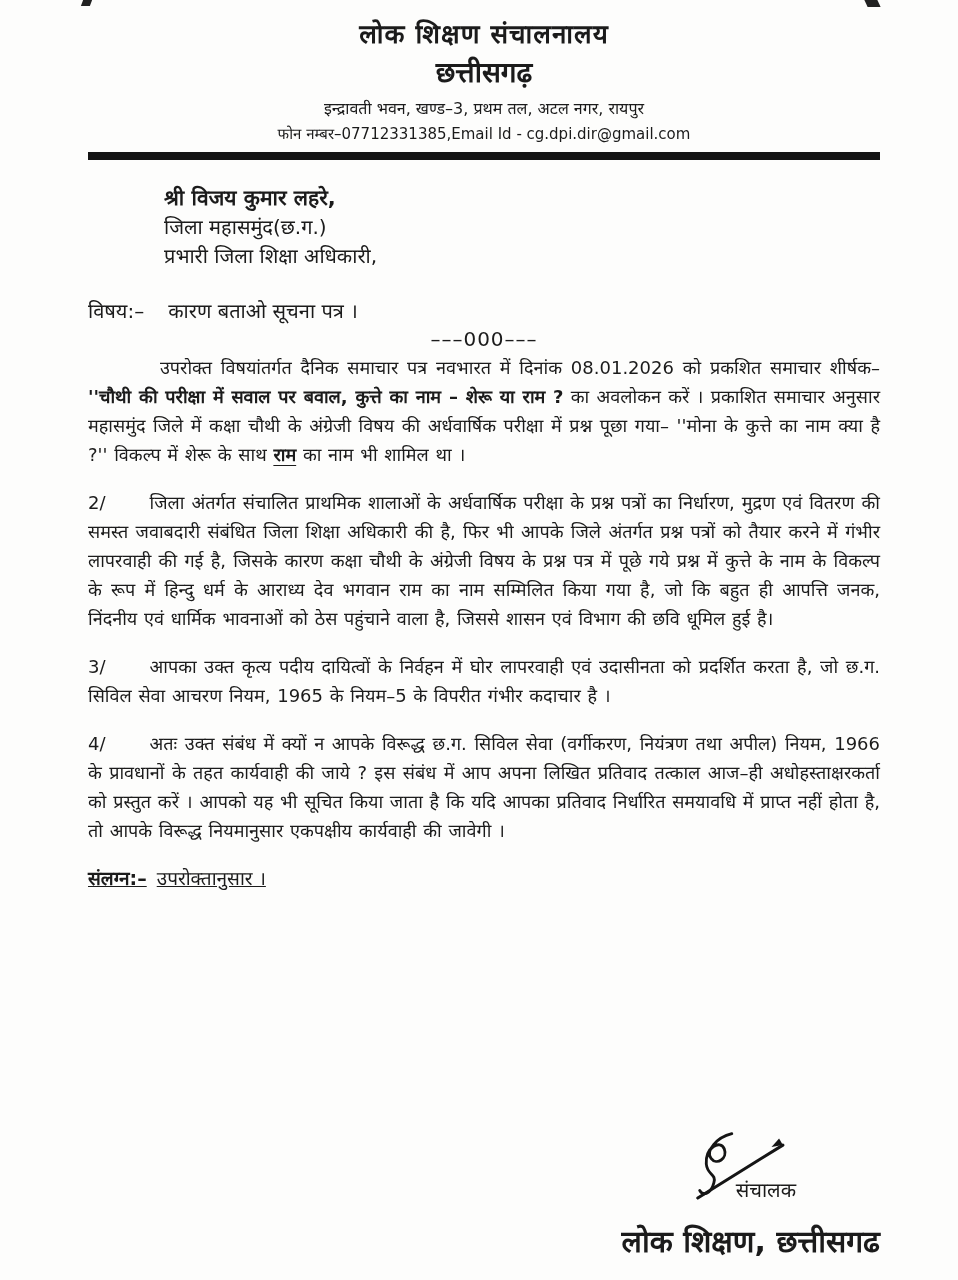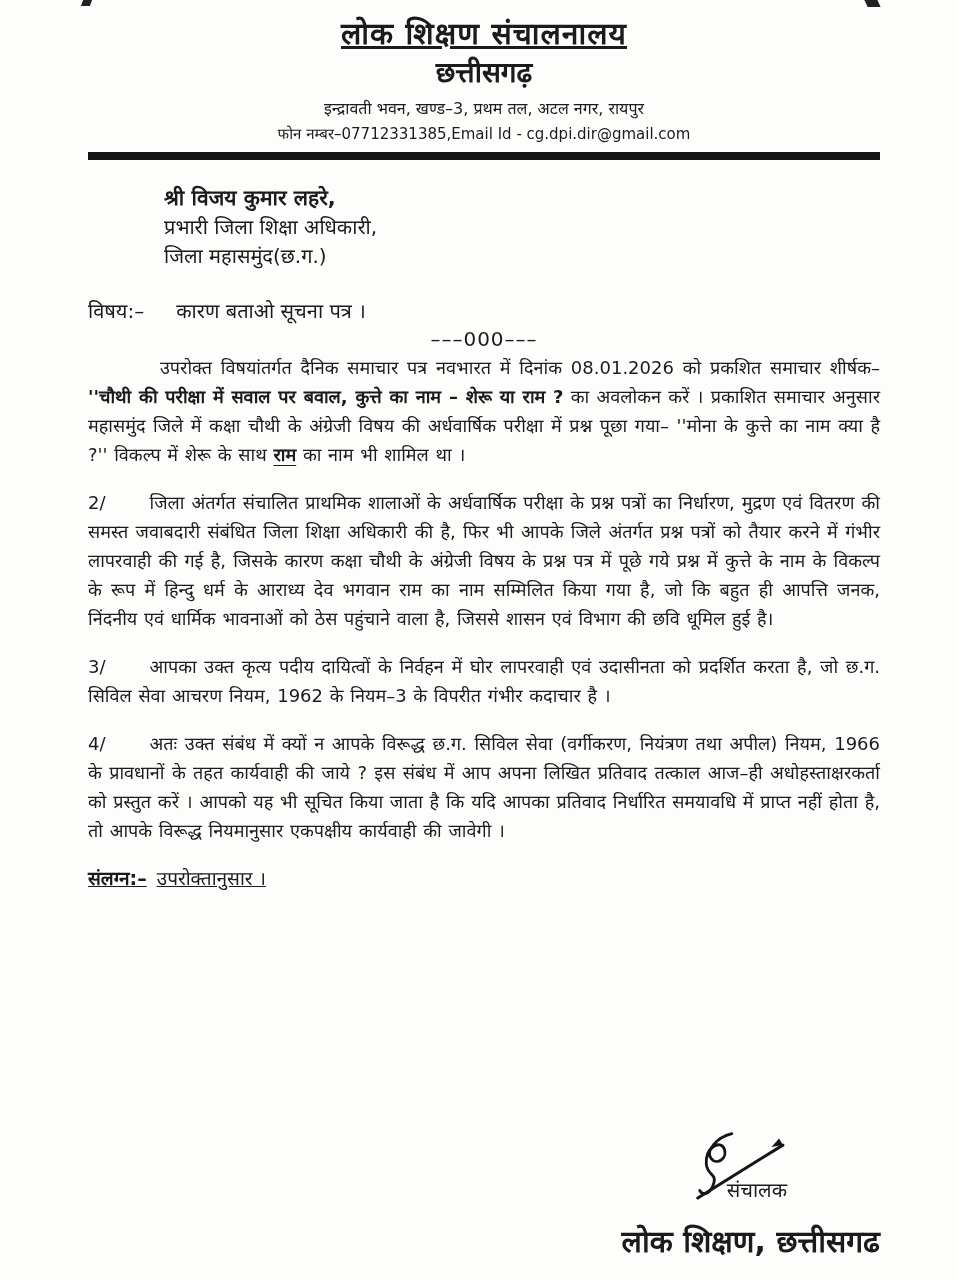--- a/index.html
+++ b/index.html
@@ -10,21 +10,21 @@
     margin:0 auto;
     background:#fdfdfc;
     color:#1b1b1b;
     font-family:"DejaVu Sans", sans-serif;
     overflow:hidden;
   }
   .content { padding:14px 78px 0 88px; }
 
   
   .letterhead { text-align:center; }
-  .org-name  { font-size:30px; font-weight:bold; line-height:40px; letter-spacing:1px;text-decoration:underline; }
+  .org-name  { font-size:26px; font-weight:bold; line-height:40px; letter-spacing:1px; }
   .org-state { font-size:28px; font-weight:bold; line-height:38px; }
   .org-addr  { font-size:16px; line-height:27px; margin-top:3px; }
   .org-phone { font-size:15px; line-height:25px; }
 
   .rule {
     margin-top:5px;
     height:3px;
     border-top:3px solid #141414;
     border-bottom:5px solid #141414;
   }
@@ -33,42 +33,42 @@
   .ref-row { display:flex; justify-content:space-between; margin-top:14px; font-size:20px; }
   .ref-place { margin-right:88px; }
 
   
   .to-block { margin-top:24px; font-size:20px; line-height:29px; }
   .to-indent { padding-left:76px; }
   .to-name { font-weight:bold; font-size:21px; }
 
   
   .subject { margin-top:26px; font-size:20px; }
-  .subject-label { margin-right:32px; }
+  .subject-label { margin-right:24px; }
   .divider { text-align:center; font-size:20px; margin-top:3px; letter-spacing:1px; }
 
   
   .para {
     font-size:18px;
     line-height:29px;
     text-align:justify;
     margin-top:19px;
     word-spacing:1px;
   }
   .para.first { margin-top:2px; text-indent:72px; }
   .pnum-gap { display:inline-block; width:44px; }
   .bold { font-weight:bold; }
   .bold-underline { font-weight:bold; text-decoration:underline; text-underline-offset:4px; }
 
   .enclosure { margin-top:20px; font-size:19px;text-decoration:underline; }
   .enclosure-label { font-weight:bold; margin-right:10px; }
 
   
   .sig-scribble { position:absolute; left:694px; top:1122px; width:104px; height:84px; }
-  .sig-title { position:absolute; top:1176px; right:171px; font-size:20px; }
+  .sig-title { position:absolute; top:1176px; right:162px; font-size:20px; }
   .sig-org   { position:absolute; top:1200px; right:78px; font-size:30px; font-weight:bold;margin-top:20px; }
 
   
   .artifact { position:absolute; background:#222; }
   .artifact.a1 { left:82px; top:0; width:9px; height:6px; transform:skewX(-20deg); }
   .artifact.a2 { left:866px; top:0; width:13px; height:7px; transform:skewX(25deg); }
 </style>
 </head>
 <body>
 
@@ -83,35 +83,35 @@
       <div class="org-state">छत्तीसगढ़</div>
       <div class="org-addr">इन्द्रावती भवन, खण्ड–3, प्रथम तल, अटल नगर, रायपुर</div>
       <div class="org-phone">फोन नम्बर–07712331385,Email Id - cg.dpi.dir@gmail.com</div>
     </div>
 
     <div class="rule"></div>
 
 
     <div class="to-block">
       <div class="to-indent to-name">श्री विजय कुमार लहरे,</div>
+      <div class="to-indent">जिला महासमुंद(छ.ग.)</div>
       <div class="to-indent">प्रभारी जिला शिक्षा अधिकारी,</div>
-      <div class="to-indent">जिला महासमुंद(छ.ग.)</div>
     </div>
 
     <div class="subject">
       <span class="subject-label">विषय:–</span><span>कारण बताओ सूचना पत्र ।</span>
     </div>
 
     <div class="divider">–––000–––</div>
 
     <p class="para first"><span>उपरोक्त विषयांतर्गत दैनिक समाचार पत्र नवभारत में दिनांक 08.01.2026 को प्रकशित समाचार शीर्षक– </span><span class="bold">''चौथी की परीक्षा में सवाल पर बवाल, कुत्ते का नाम – शेरू या राम ?</span><span> का अवलोकन करें । प्रकाशित समाचार अनुसार महासमुंद जिले में कक्षा चौथी के अंग्रेजी विषय की अर्धवार्षिक परीक्षा में प्रश्न पूछा गया– ''मोना के कुत्ते का नाम क्या है ?'' विकल्प में शेरू के साथ </span><span class="bold-underline">राम</span><span> का नाम भी शामिल था ।</span></p>
 
     <p class="para"><span class="pnum">2/</span><span class="pnum-gap"></span><span>जिला अंतर्गत संचालित प्राथमिक शालाओं के अर्धवार्षिक परीक्षा के प्रश्न पत्रों का निर्धारण, मुद्रण एवं वितरण की समस्त जवाबदारी संबंधित जिला शिक्षा अधिकारी की है, फिर भी आपके जिले अंतर्गत प्रश्न पत्रों को तैयार करने में गंभीर लापरवाही की गई है, जिसके कारण कक्षा चौथी के अंग्रेजी विषय के प्रश्न पत्र में पूछे गये प्रश्न में कुत्ते के नाम के विकल्प के रूप में हिन्दु धर्म के आराध्य देव भगवान राम का नाम सम्मिलित किया गया है, जो कि बहुत ही आपत्ति जनक, निंदनीय एवं धार्मिक भावनाओं को ठेस पहुंचाने वाला है, जिससे शासन एवं विभाग की छवि धूमिल हुई है।</span></p>
 
-    <p class="para"><span class="pnum">3/</span><span class="pnum-gap"></span><span>आपका उक्त कृत्य पदीय दायित्वों के निर्वहन में घोर लापरवाही एवं उदासीनता को प्रदर्शित करता है, जो छ.ग. सिविल सेवा आचरण नियम, 1962 के नियम–3 के विपरीत गंभीर कदाचार है ।</span></p>
+    <p class="para"><span class="pnum">3/</span><span class="pnum-gap"></span><span>आपका उक्त कृत्य पदीय दायित्वों के निर्वहन में घोर लापरवाही एवं उदासीनता को प्रदर्शित करता है, जो छ.ग. सिविल सेवा आचरण नियम, 1965 के नियम–5 के विपरीत गंभीर कदाचार है ।</span></p>
 
     <p class="para"><span class="pnum">4/</span><span class="pnum-gap"></span><span>अतः उक्त संबंध में क्यों न आपके विरूद्ध छ.ग. सिविल सेवा (वर्गीकरण, नियंत्रण तथा अपील) नियम, 1966 के प्रावधानों के तहत कार्यवाही की जाये ? इस संबंध में आप अपना लिखित प्रतिवाद तत्काल आज–ही अधोहस्ताक्षरकर्ता को प्रस्तुत करें । आपको यह भी सूचित किया जाता है कि यदि आपका प्रतिवाद निर्धारित समयावधि में प्राप्त नहीं होता है, तो आपके विरूद्ध नियमानुसार एकपक्षीय कार्यवाही की जावेगी ।</span></p>
 
     <div class="enclosure">
       <span class="enclosure-label">संलग्न:–</span><span>उपरोक्तानुसार ।</span>
     </div>
 
   </div>
 
   <svg class="sig-scribble" viewBox="0 0 110 88" fill="none" xmlns="http://www.w3.org/2000/svg">

